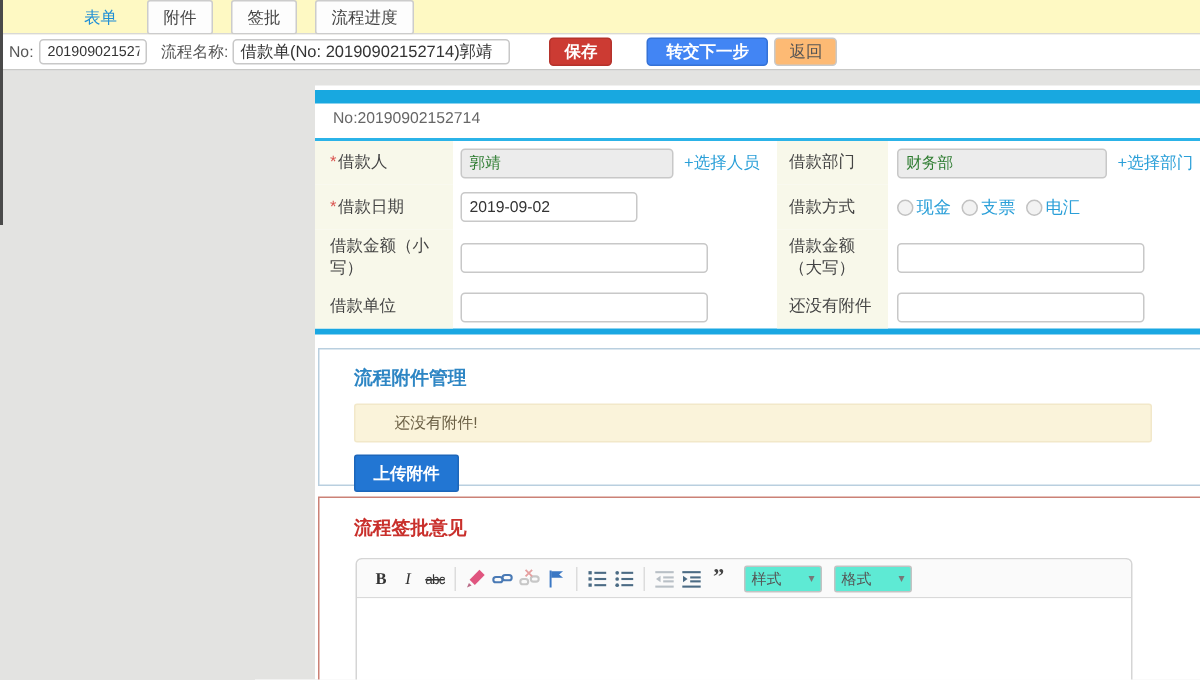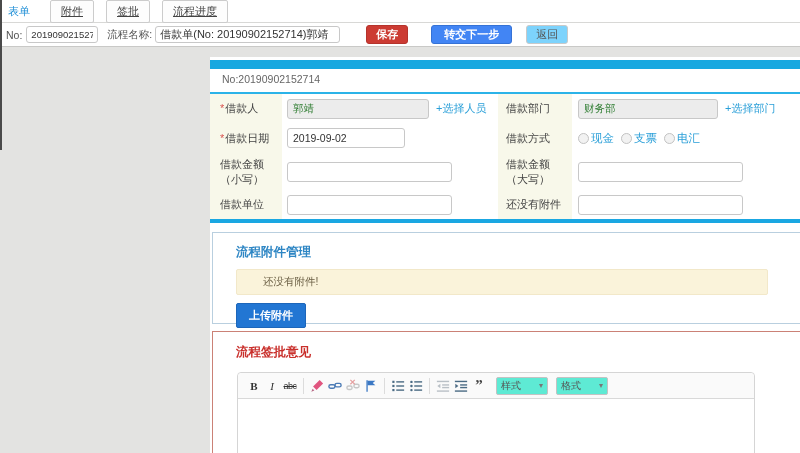--- a/index.html
+++ b/index.html
@@ -2,49 +2,49 @@
 <html><head>
 <meta charset="utf-8">
 <style>
   * { margin:0; padding:0; box-sizing:border-box; }
   html,body { width:800px; height:453px; }
   body { font-family:"Liberation Sans","DejaVu Sans",sans-serif; background:#e3e3e1; overflow:hidden; position:relative; }
 
   .left-edge { position:absolute; left:0; top:0; width:2px; height:150px; background:#4a4a4a; z-index:9; }
 
   
-  .tabbar { position:absolute; left:0; top:0; width:800px; height:23px; background:#ffffff; border-bottom:1px solid #d8d8d6; display:flex; align-items:center; z-index:2; }
+  .tabbar { position:absolute; left:0; top:0; width:800px; height:23px; background:#fef9c3; border-bottom:1px solid #d8d8d6; display:flex; align-items:center; z-index:2;padding-left:48px; }
   .tab { font-size:11px; color:#444; cursor:pointer; }
   .tab.active { color:#1f8fd6; padding:0 8px; background:transparent; border:none; }
-  .tab.box { background:#fdfdfd; border:1px solid #cccccc; border-radius:2px; padding:3px 10px; margin-left:12px;text-decoration:underline; }
+  .tab.box { background:#fdfdfd; border:1px solid #cccccc; border-radius:2px; padding:3px 10px; margin-left:12px; }
 
   
   .toolbar2 { position:absolute; left:0; top:23px; width:800px; height:24px; background:#ffffff; border-bottom:1px solid #c9c9c7; display:flex; align-items:center; padding-left:6px; z-index:2; }
   .t-lbl { font-size:10.5px; color:#555; }
   .inp { border:1px solid #c8c8c8; border-radius:3px; height:17px; padding:0 4px; color:#333; background:#fff; }
   .no-inp { width:72px; font-size:9.5px; margin-left:4px; }
   .flow-inp { width:185px; font-size:11px; margin-left:3px; }
   .t-lbl.second { margin-left:9px; }
   .btn { font-size:11px; border-radius:3px; height:19px; padding:0 9px; cursor:pointer; }
   .btn.save { margin-left:26px; background:#cc3b33; border:1px solid #b5332c; color:#fff; font-weight:bold; }
   .btn.next { margin-left:23px; background:#4285f4; border:1px solid #3572d6; color:#fff; font-weight:bold; padding:0 12px; }
-  .btn.back { margin-left:14px; background:#7dd3fc; border:1px solid #c9c9c9; color:#555; }
+  .btn.back { margin-left:4px; background:#fdba74; border:1px solid #c9c9c9; color:#555; }
 
   
   .panel { position:absolute; left:210px; top:57px; width:640px; height:396px; background:#ffffff; }
   .blue-bar { margin-top:3px; height:9px; background:#18a8e0; width:100%; }
   .form-title { width:564px; text-align:center; font-size:25px; font-weight:normal; color:#29a8dd; margin-top:7px; }
   .meta { width:596px; display:flex; justify-content:space-between; padding:0 12px; margin-top:4px; font-size:10.5px; color:#666; }
   .blue-line { margin-top:7px; height:2px; background:#2bb3e8; width:100%; }
 
   
   .ftable { width:640px; }
   .frow { display:flex; align-items:center; }
   .fcell-label { background:#f8f8ea; align-self:stretch; display:flex; align-items:center; font-size:11px; color:#444; line-height:15px; }
-  .fl1 { width:72px; padding-left:10px; padding-right:4px; }
+  .fl1 { width:92px; padding-left:10px; padding-right:4px; }
   .fl2 { width:74px; padding-left:8px; padding-right:4px; }
   .ff1 { width:216px; padding-left:5px; display:flex; align-items:center; }
   .ff2 { flex:1; padding-left:6px; display:flex; align-items:center; }
   .req { color:#d9534f; margin-right:1px; }
   .f-inp { border:1px solid #c8c8c8; border-radius:3px; height:20px; font-size:10.5px; padding:0 5px; background:#fff; color:#333; }
   .f-inp.readonly { background:#ececec; color:#2f7d32; }
   .flink { font-size:11px; color:#2a9fd8; margin-left:7px; text-decoration:none; cursor:pointer; white-space:nowrap; }
   .radio-group { display:flex; align-items:center; }
   .radio-item { display:flex; align-items:center; margin-right:7px; cursor:pointer; }
   .radio-circle { width:11px; height:11px; border-radius:50%; border:1px solid #c2c2c2; background:#f2f2f2; margin-right:2px; }

